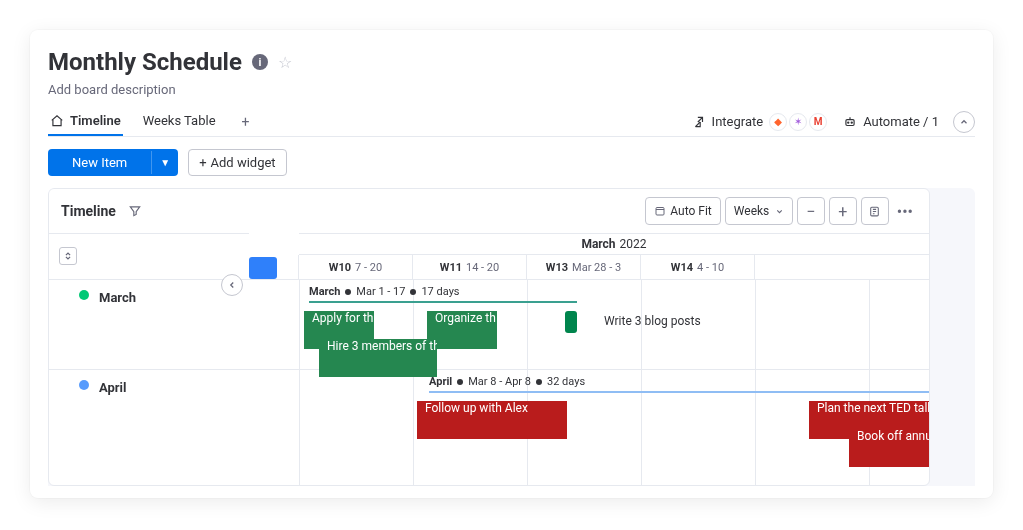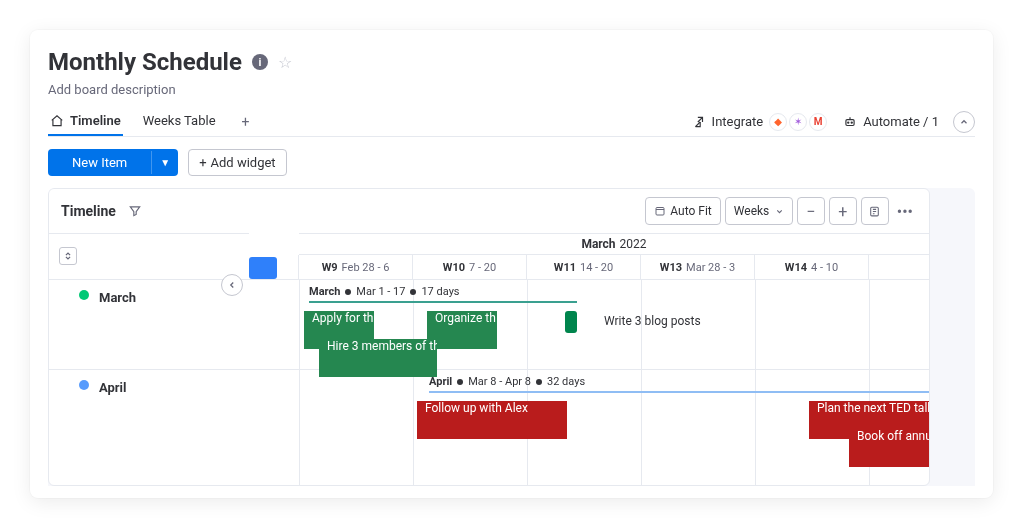--- a/index.html
+++ b/index.html
@@ -222,24 +222,20 @@
         </div>
 
         <div class="tl-main">
           <div class="month-hdr">
             <b>March</b>
             <span>2022</span>
           </div>
           <div class="weeks-row">
             <div class="week-cell" style="flex-basis:50px"></div>
             <div class="week-cell">
-                <b>W9</b>
-                <span>Feb 28 - 6</span>
-              </div>
-            <div class="week-cell">
                 <b>W10</b>
                 <span>7 - 20</span>
               </div>
             <div class="week-cell">
                 <b>W11</b>
                 <span>14 - 20</span>
               </div>
             <div class="week-cell">
                 <b>W13</b>
                 <span>Mar 28 - 3</span>

